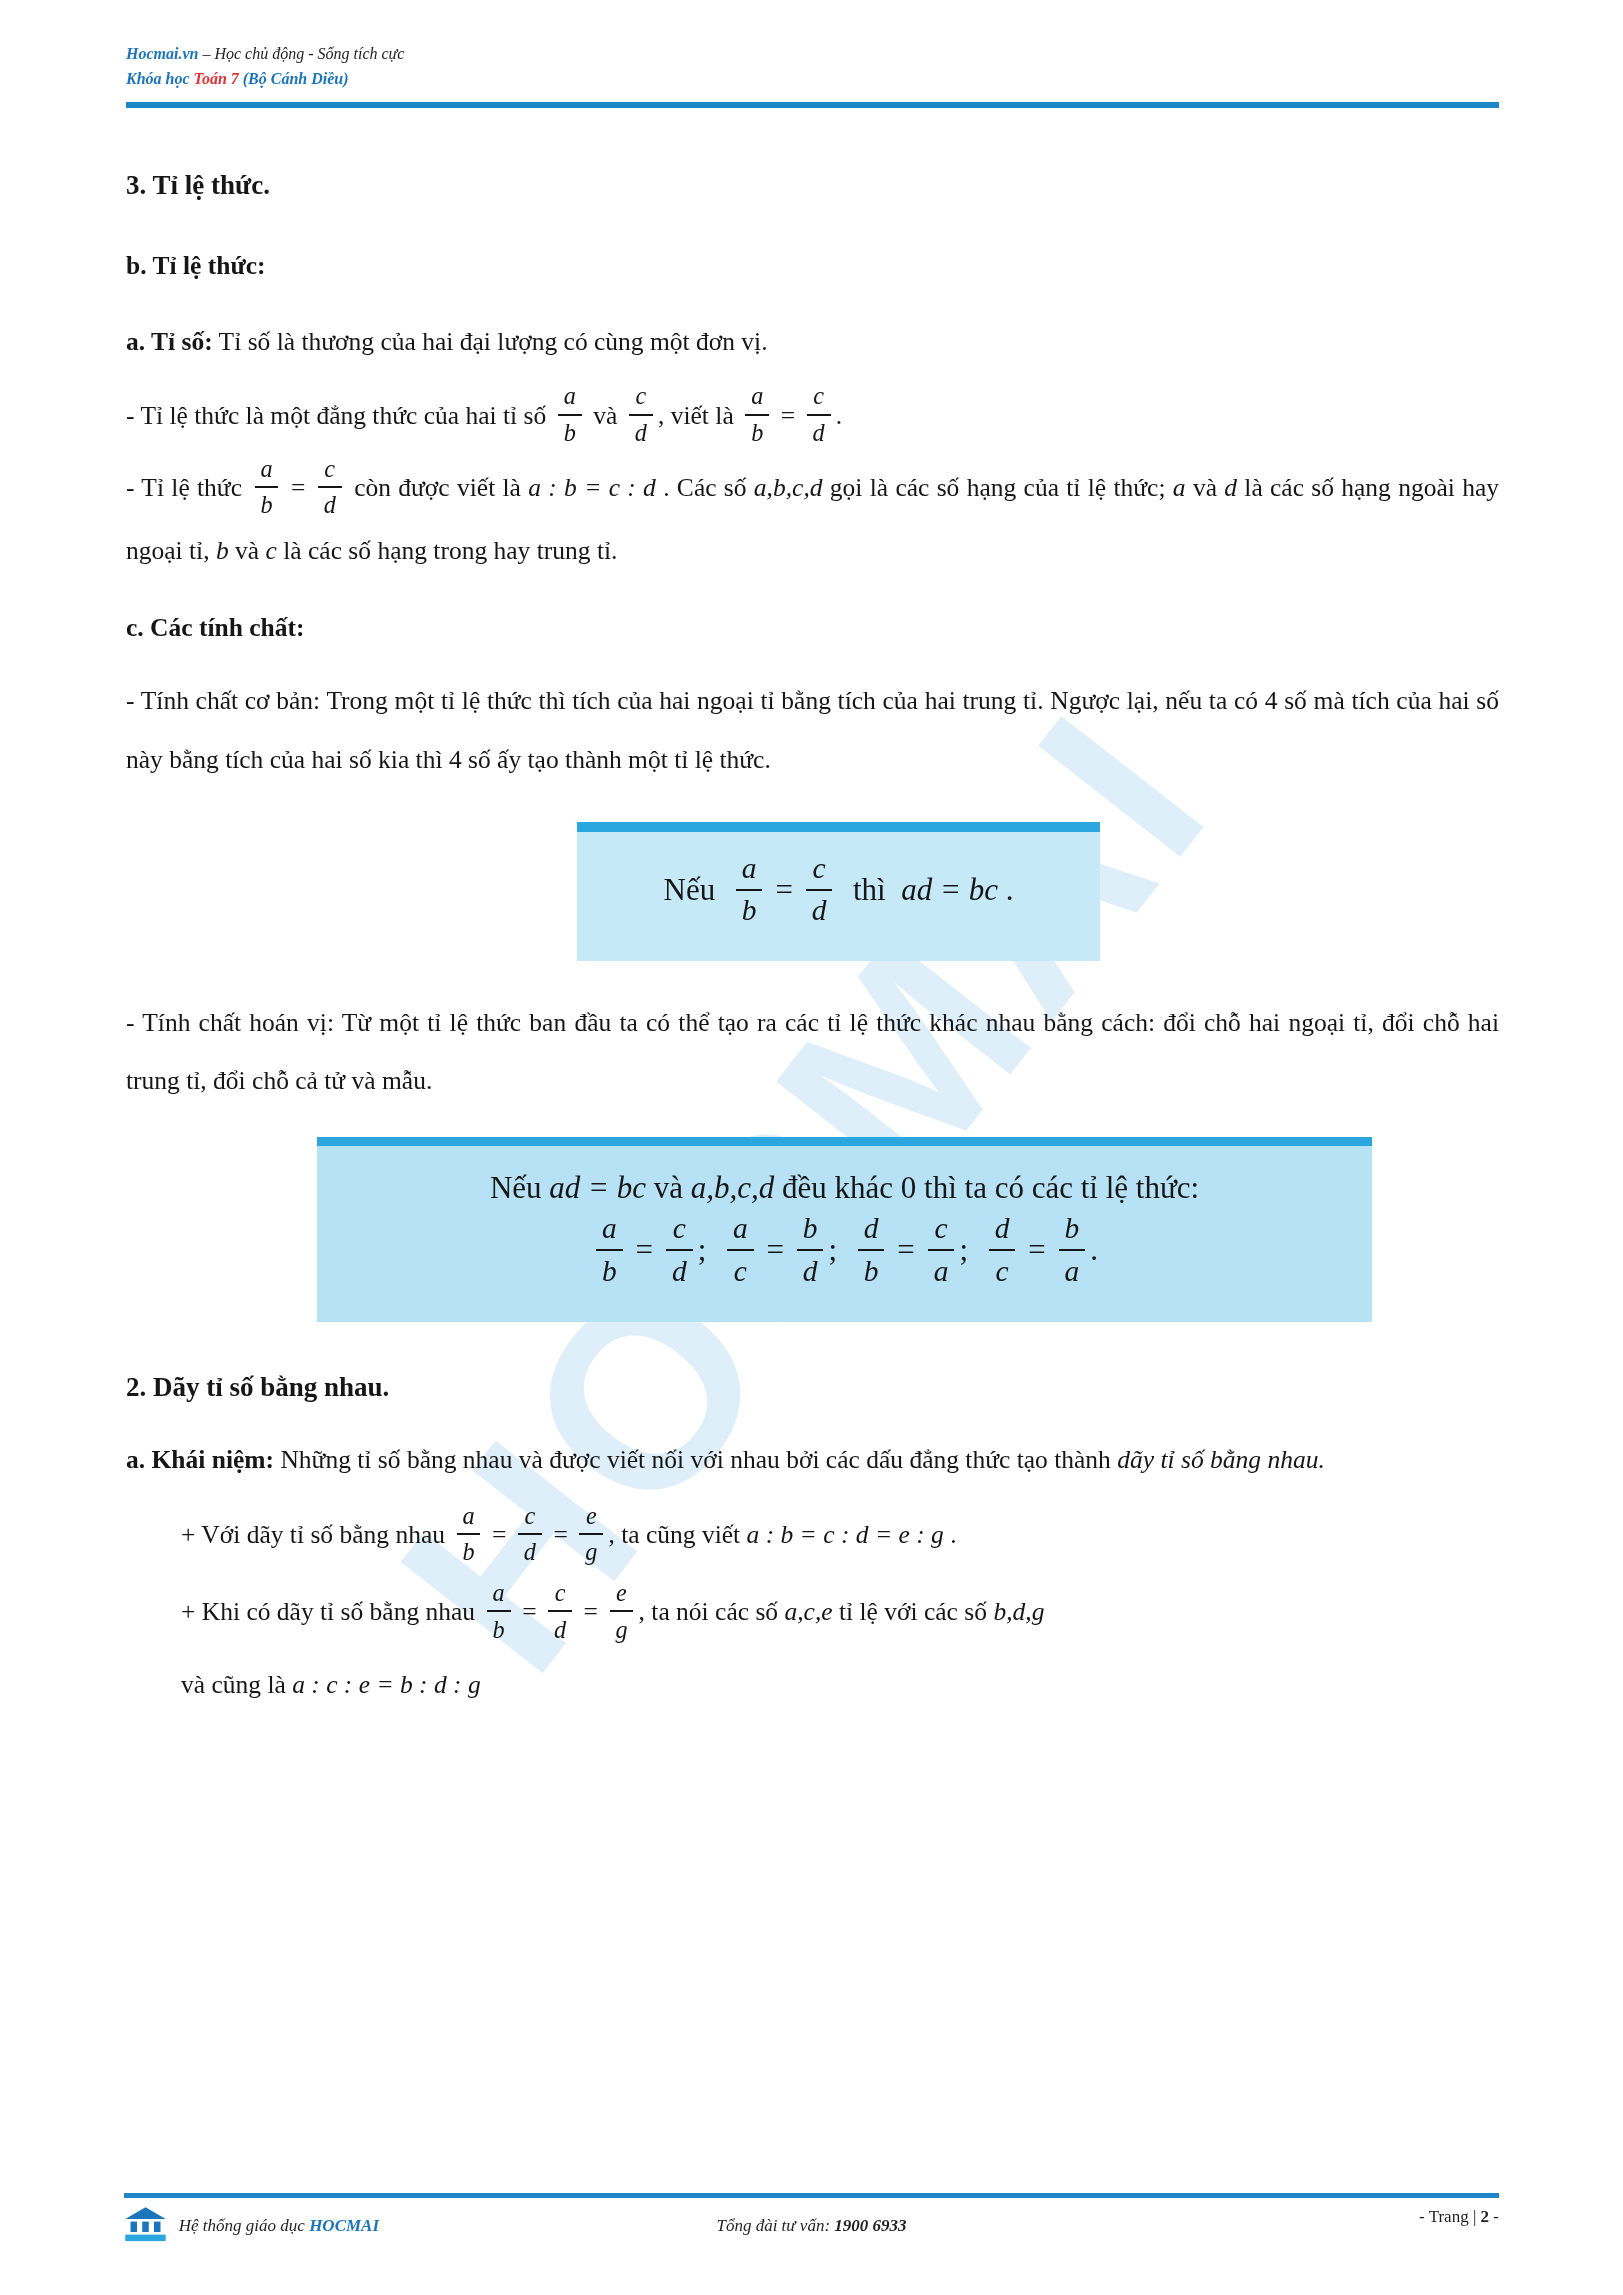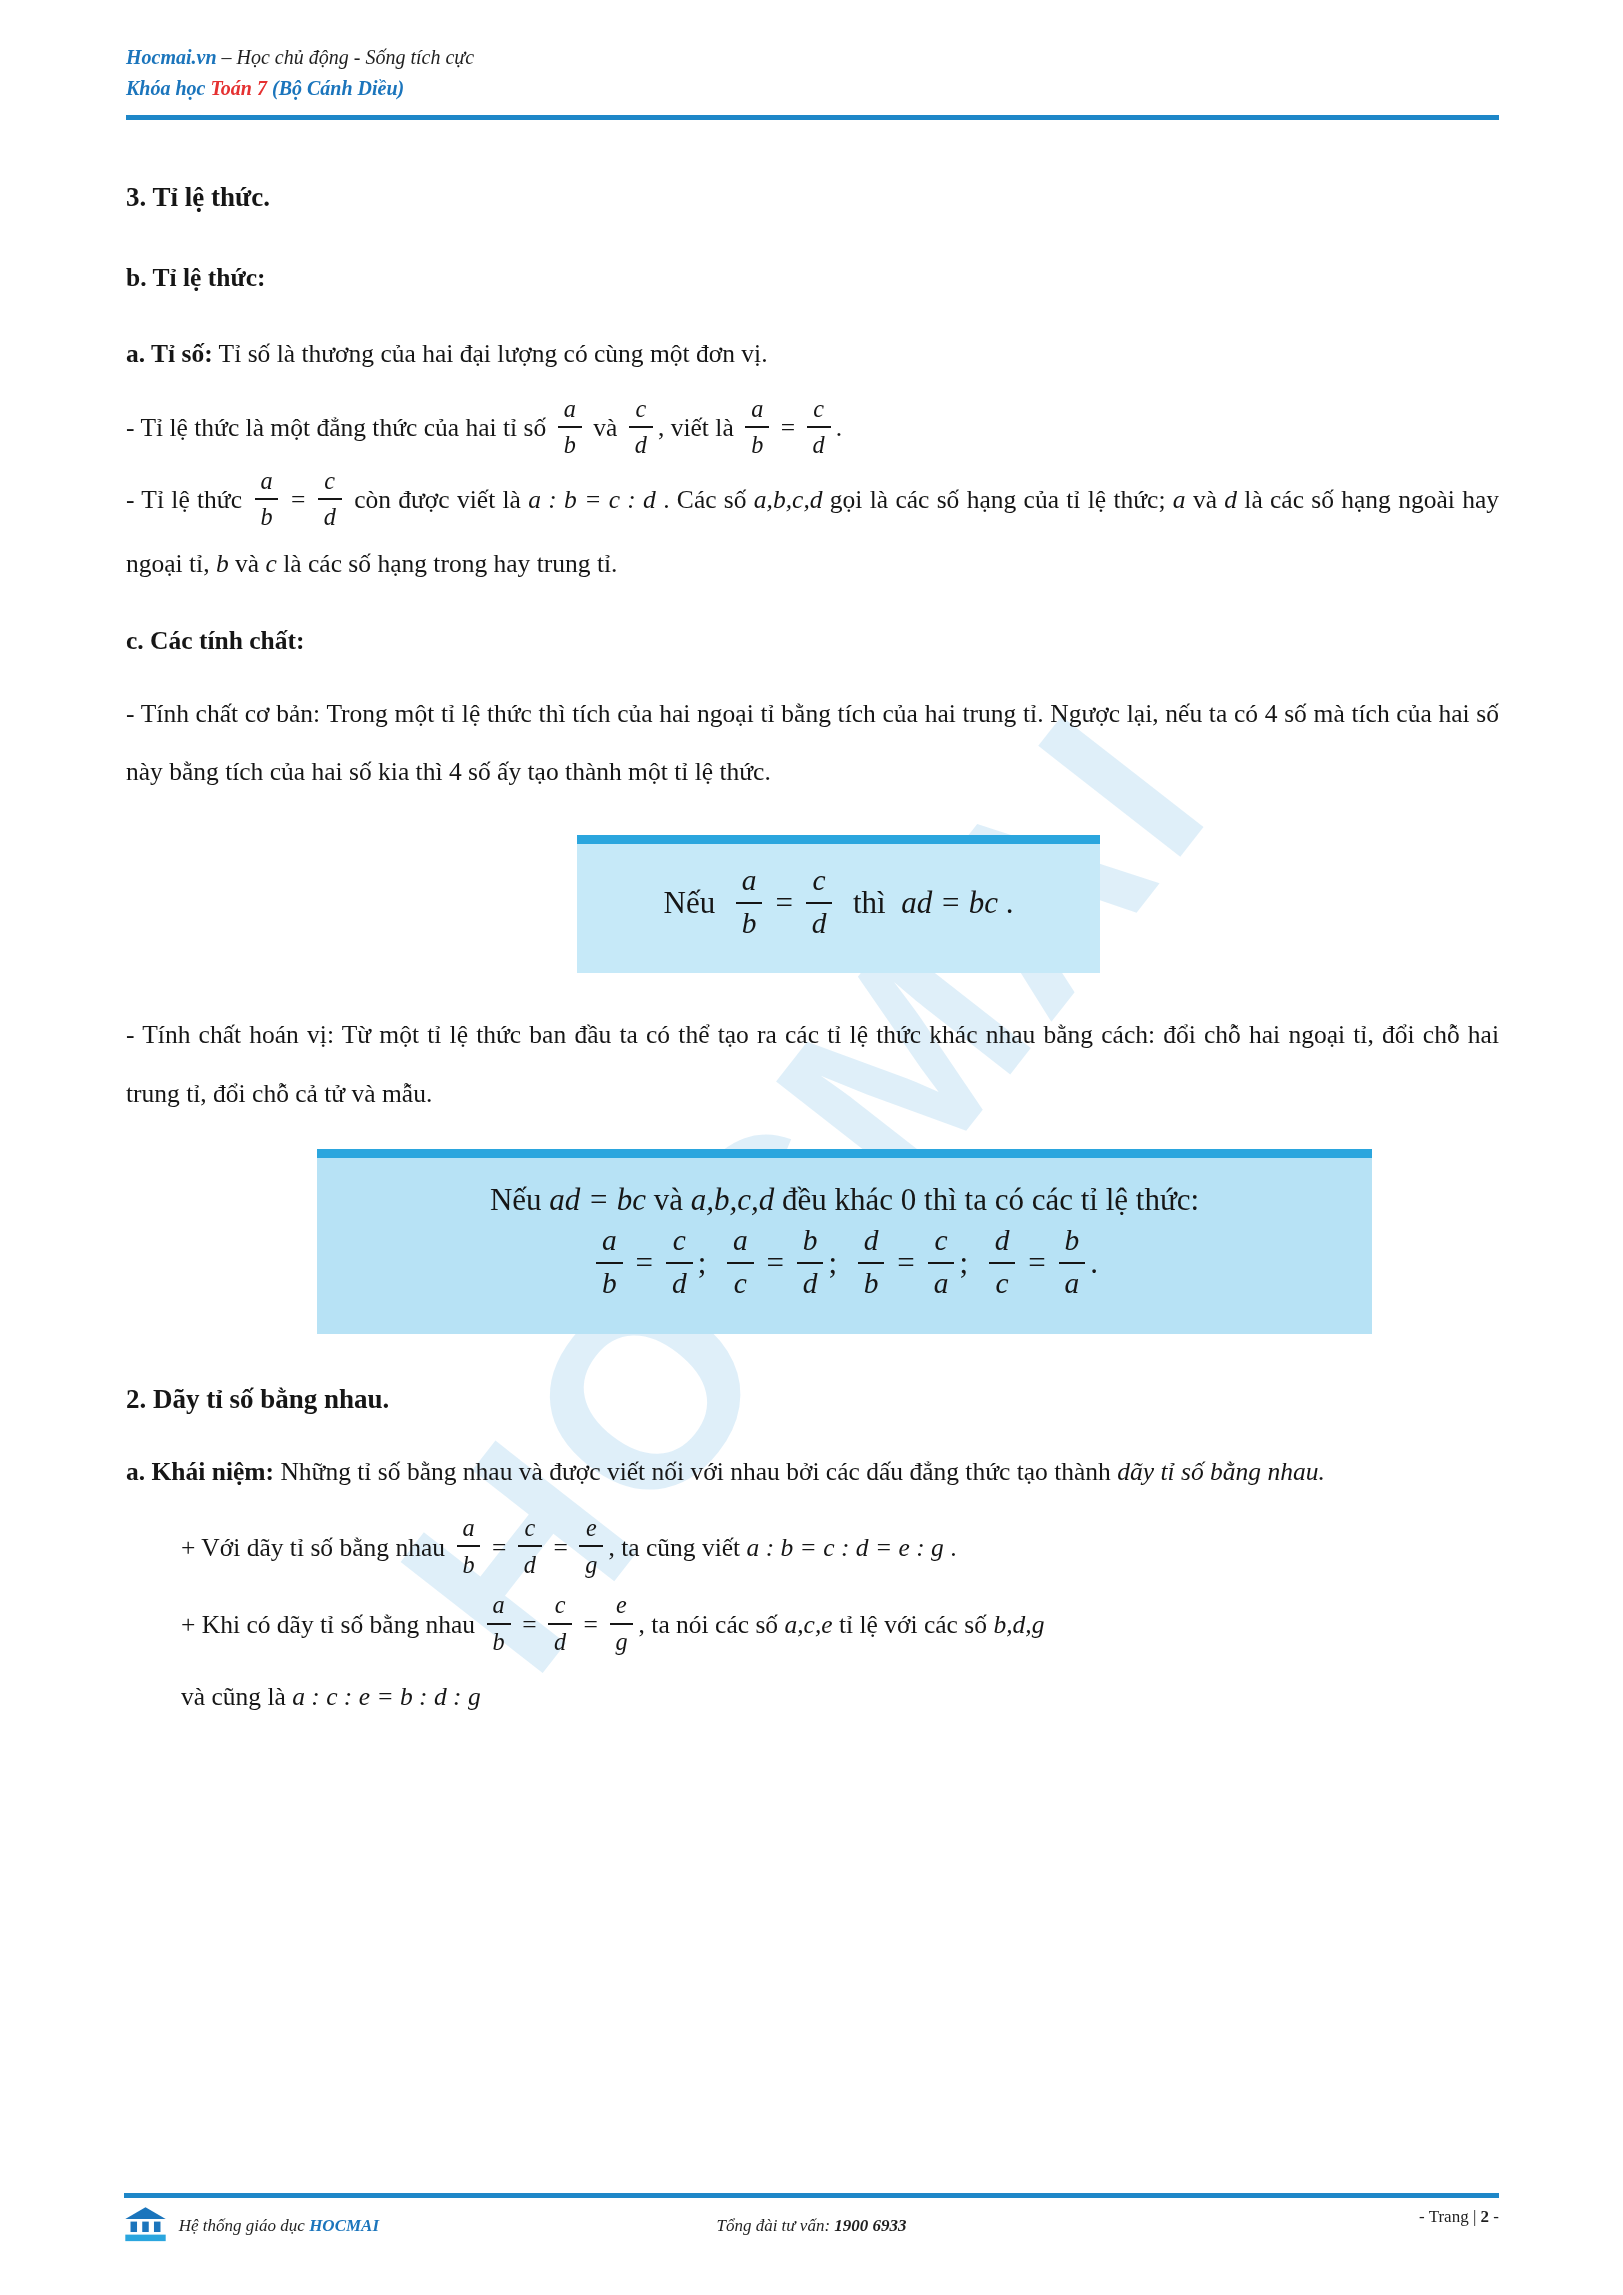--- a/index.html
+++ b/index.html
@@ -18,21 +18,21 @@
     position:absolute; left:805px; top:1191px;
     transform:translate(-50%,-50%) rotate(-52deg);
     font-family:"Liberation Sans","DejaVu Sans",sans-serif;
     font-weight:bold; font-size:262px; letter-spacing:9.2px;
     color:rgba(42,150,212,0.15);
     white-space:nowrap; z-index:0; user-select:none;
   }
 
   
   .page-header { position:relative; z-index:1; padding:42px 124px 0 126px; }
-  .header-line { font-size:20px; font-style:italic; line-height:1.55; }
+  .header-line { font-size:16px; font-style:italic; line-height:1.55; }
   .brand { color:#1B75BC; font-weight:bold; }
   .tagline { color:#1f1f1f; }
   .course-blue { color:#1B75BC; font-weight:bold; }
   .course-name { color:#E53131; font-weight:bold; }
   .header-rule { height:5.9px; background:#1E87C8; margin-top:10.5px; }
 
   
   .content {
     position:relative; z-index:1;
     padding:0 124px 0 126px;

